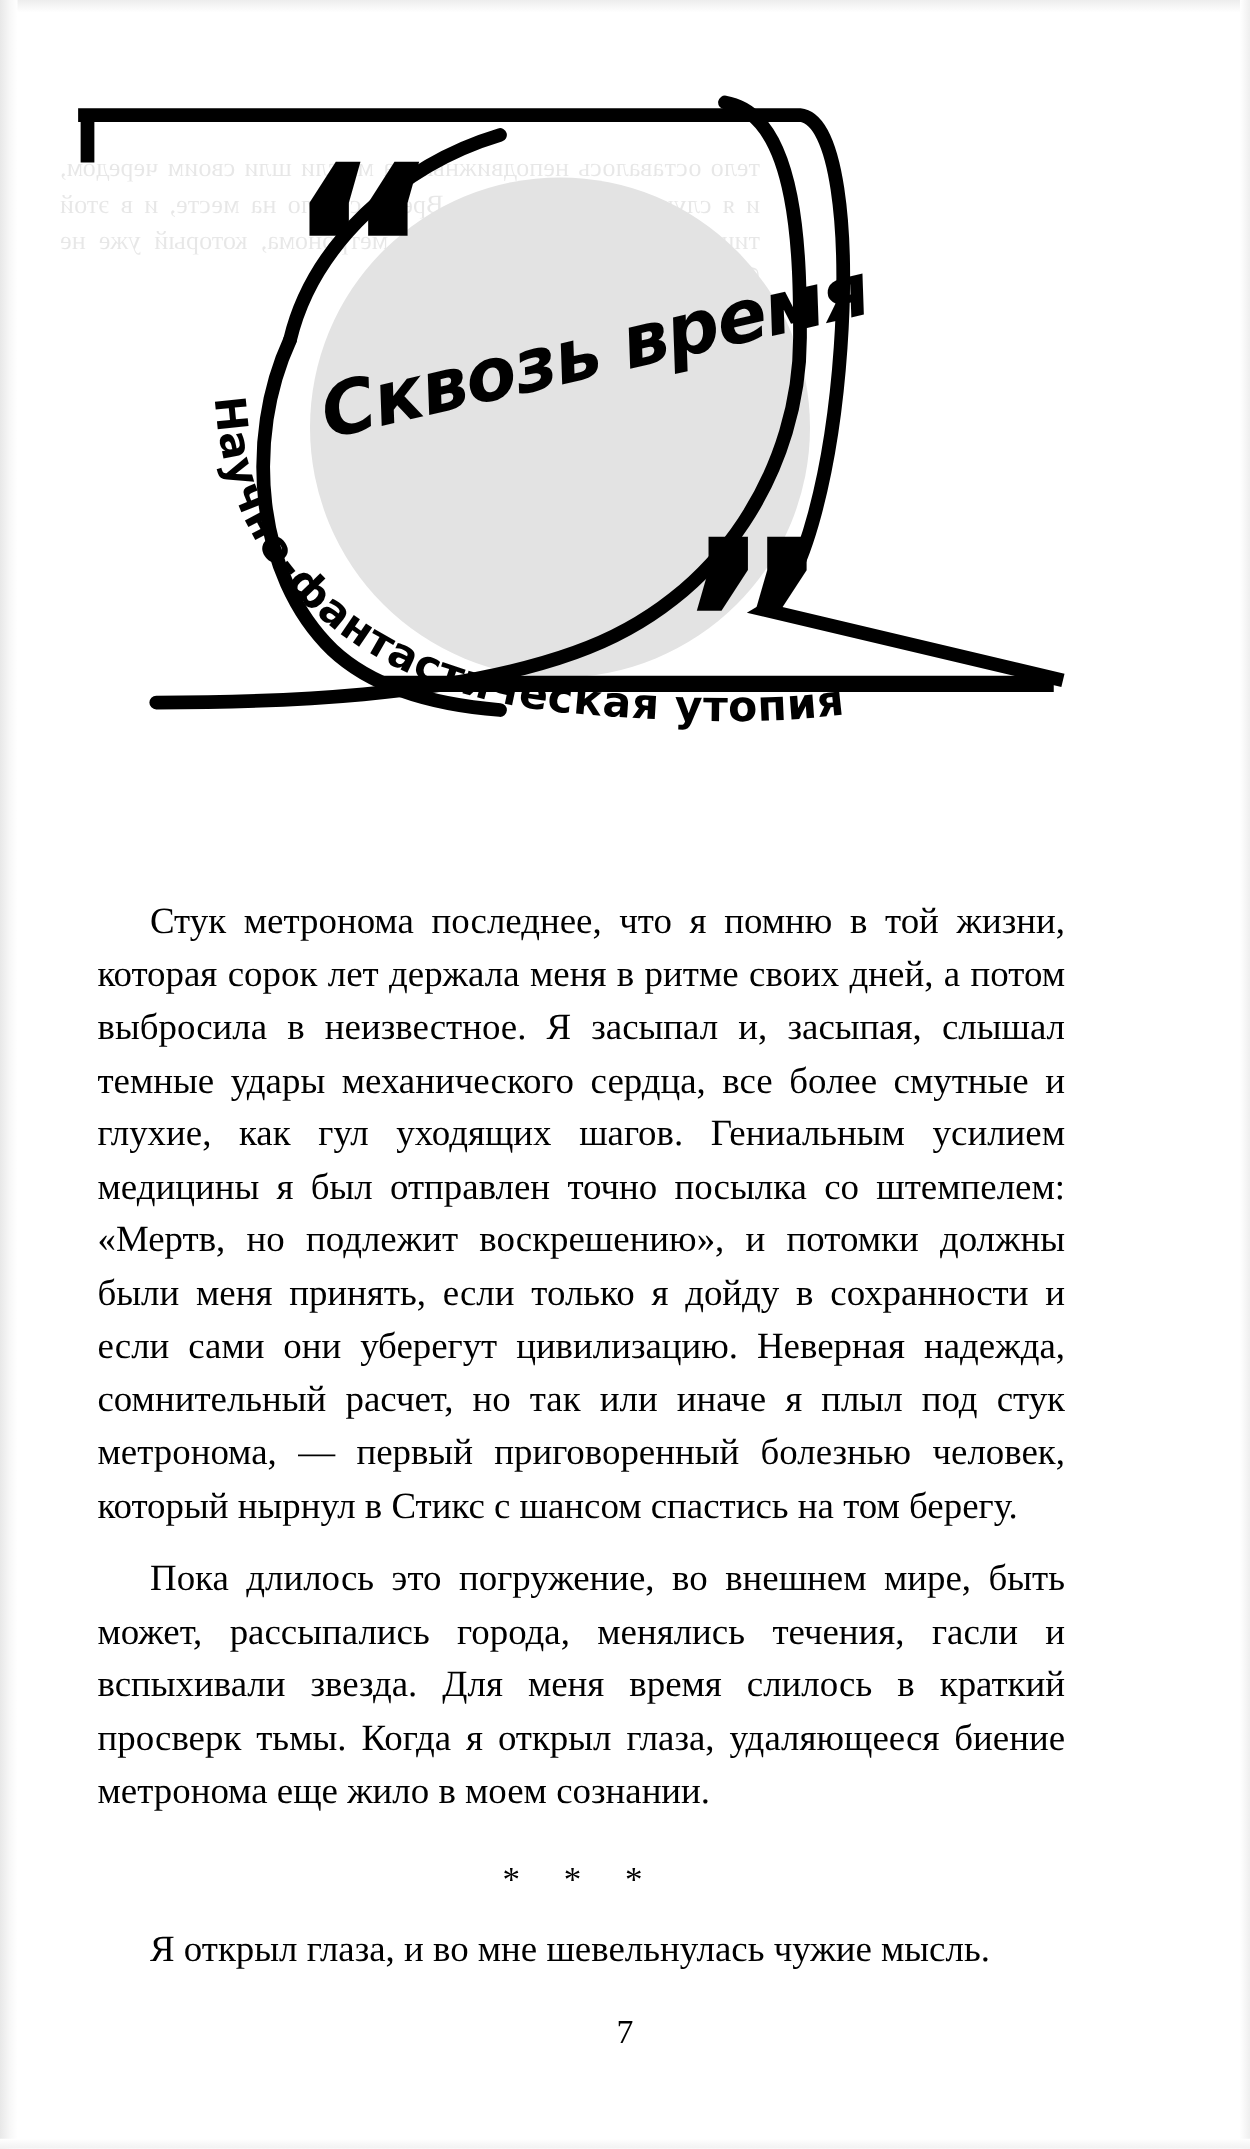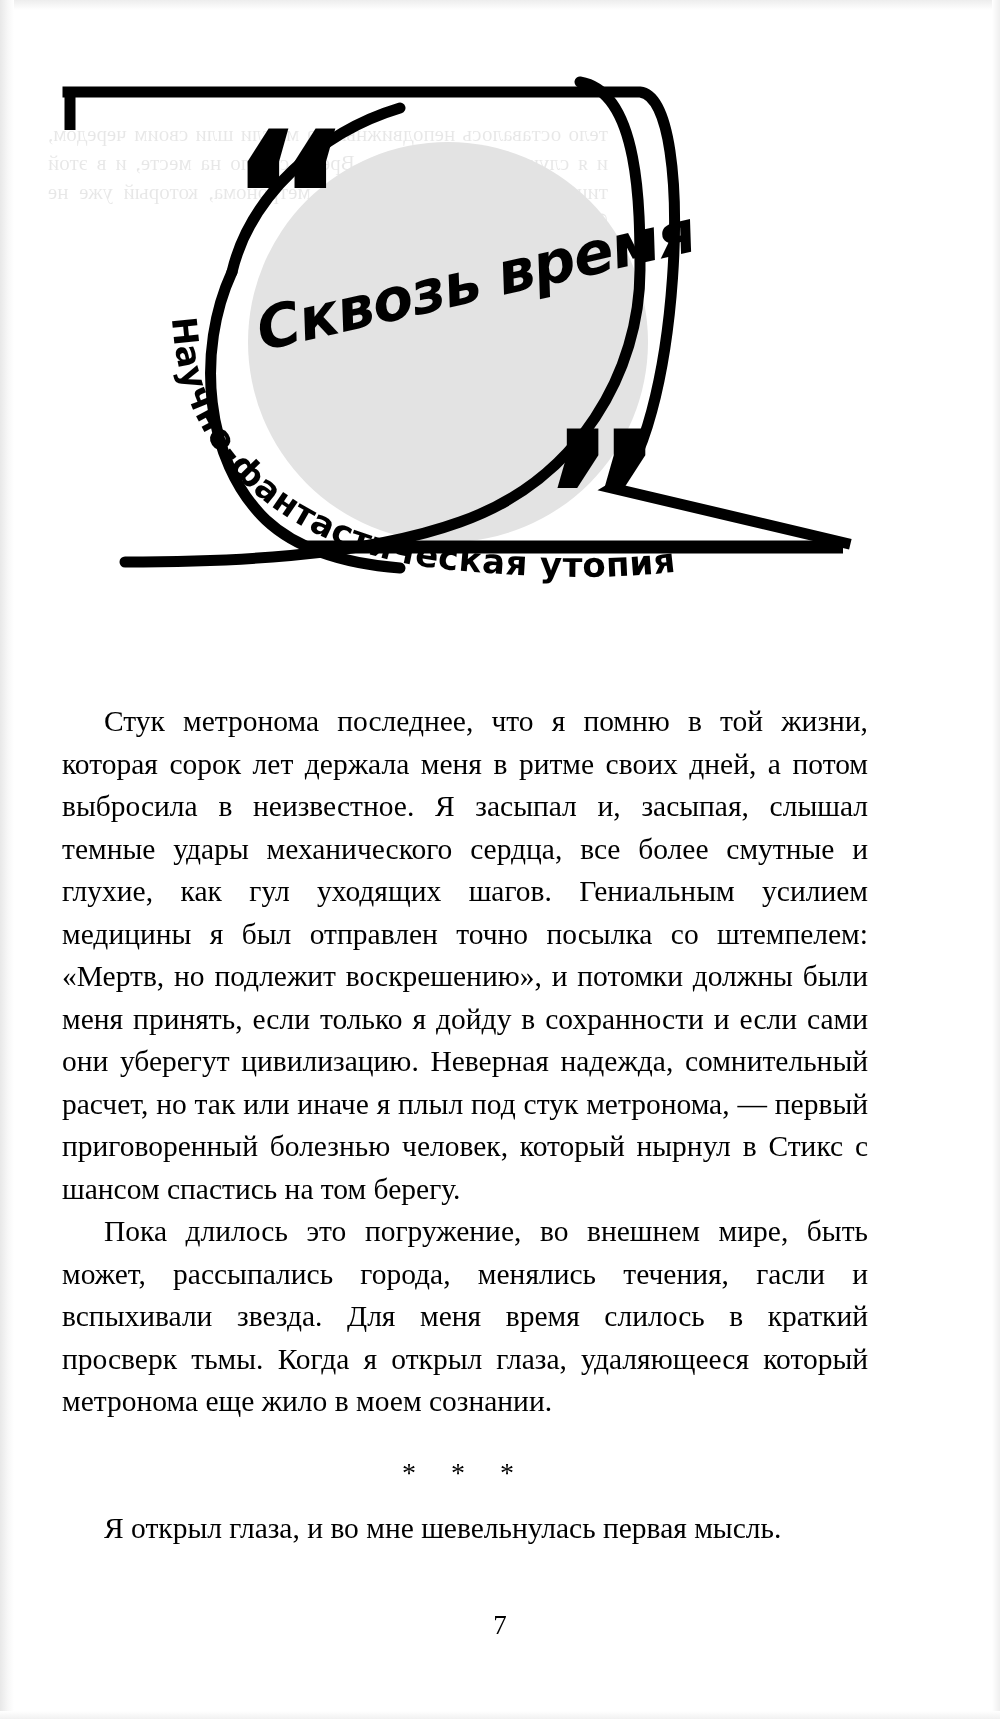--- a/index.html
+++ b/index.html
@@ -104,21 +104,21 @@
   }
 
   
   .body-text {
     position: absolute;
     left: 62px;
     top: 700px;
     width: 806px;
   }
   .body-text p {
-    margin: 0;
+    margin: 16px;
     font-family: "Liberation Serif", serif;
     font-size: 29.5px;
     line-height: 42.5px;
     text-align: justify;
     text-indent: 42px;
     hyphens: manual;
   }
   .divider {
     margin: 34px 0 18px 0;
     text-align: center;
@@ -180,24 +180,24 @@
     <defs>
       <path id="subtitleCurve" d="M 172 318 C 180 470 300 556 452 570 C 560 580 620 578 672 572" fill="none"></path>
     </defs>
     <text>
       <textPath href="#subtitleCurve" startOffset="0%">Научно-фантастическая утопия</textPath>
     </text>
   </svg>
 
   <div class="body-text">
     <p>Стук метронома последнее, что я помню в той жизни, которая сорок лет держала меня в ритме своих дней, а потом выбросила в неизвестное. Я засыпал и, засыпая, слышал темные удары механического сердца, все более смутные и глухие, как гул уходящих шагов. Гениальным усилием медицины я был отправлен точно посылка со штемпелем: «Мертв, но подлежит воскрешению», и потомки должны были меня принять, если только я дойду в сохранности и если сами они уберегут цивилизацию. Неверная надежда, сомнительный расчет, но так или иначе я плыл под стук метронома, — первый приговоренный болезнью человек, который нырнул в Стикс с шансом спастись на том берегу.</p>
-    <p>Пока длилось это погружение, во внешнем мире, быть может, рассыпались города, менялись течения, гасли и вспыхивали звезда. Для меня время слилось в краткий просверк тьмы. Когда я открыл глаза, удаляющееся который метронома еще жило в моем сознании.</p>
+    <p>Пока длилось это погружение, во внешнем мире, быть может, рассыпались города, менялись течения, гасли и вспыхивали звезда. Для меня время слилось в краткий просверк тьмы. Когда я открыл глаза, удаляющееся биение метронома еще жило в моем сознании.</p>
 
     <div class="divider">* * *</div>
 
     <div class="section-after">
-      <p>Я открыл глаза, и во мне шевельнулась первая мысль.</p>
+      <p>Я открыл глаза, и во мне шевельнулась чужие мысль.</p>
     </div>
   </div>
 
   <div class="folio">7</div>
 
 </div>
 
 </body></html>

